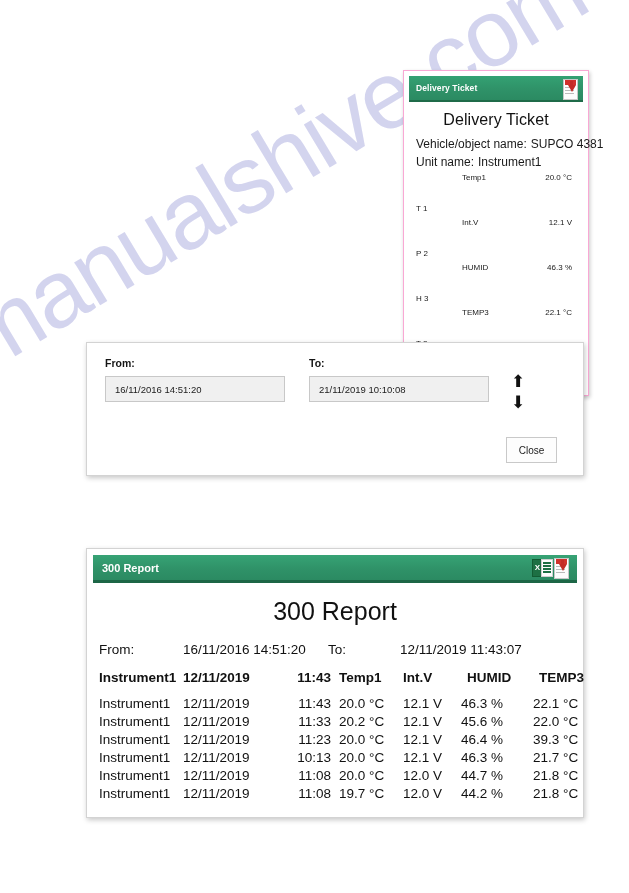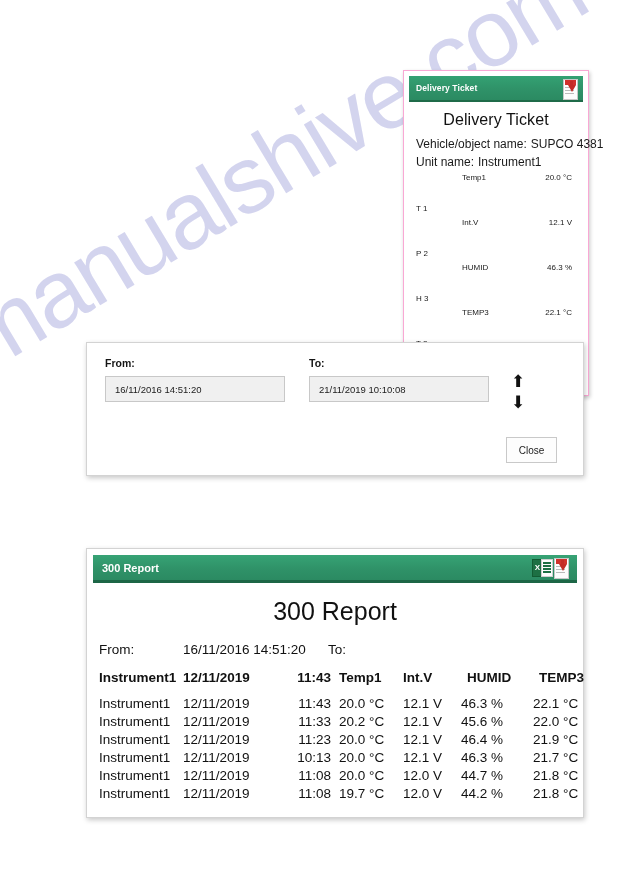--- a/index.html
+++ b/index.html
@@ -408,20 +408,21 @@
   </div>
 
   <div id="report-body">
 
     <div id="report-heading">300 Report</div>
 
     <div id="report-range">
       <span class="rl1">From:</span>
       <span class="rv1">16/11/2016 14:51:20</span>
       <span class="rl2">To:</span>
+      <span class="rv2">12/11/2019 11:43:07</span>
     </div>
 
     <div class="rpt-row" id="report-header-row">
       <span class="c-unit">Instrument1</span>
       <span class="c-date">12/11/2019</span>
       <span class="c-time">11:43</span>
       <span class="c-t1">Temp1</span>
       <span class="c-v">Int.V</span>
       <span class="c-h">HUMID</span>
       <span class="c-t3">TEMP3</span>
@@ -445,21 +446,21 @@
       <span class="c-h">45.6 %</span>
       <span class="c-t3">22.0 °C</span>
     </div>
     <div class="rpt-row">
       <span class="c-unit">Instrument1</span>
       <span class="c-date">12/11/2019</span>
       <span class="c-time">11:23</span>
       <span class="c-t1">20.0 °C</span>
       <span class="c-v">12.1 V</span>
       <span class="c-h">46.4 %</span>
-      <span class="c-t3">21.9 °C</span>
+      <span class="c-t3">39.3 °C</span>
     </div>
     <div class="rpt-row">
       <span class="c-unit">Instrument1</span>
       <span class="c-date">12/11/2019</span>
       <span class="c-time">10:13</span>
       <span class="c-t1">20.0 °C</span>
       <span class="c-v">12.1 V</span>
       <span class="c-h">46.3 %</span>
       <span class="c-t3">21.7 °C</span>
     </div>

